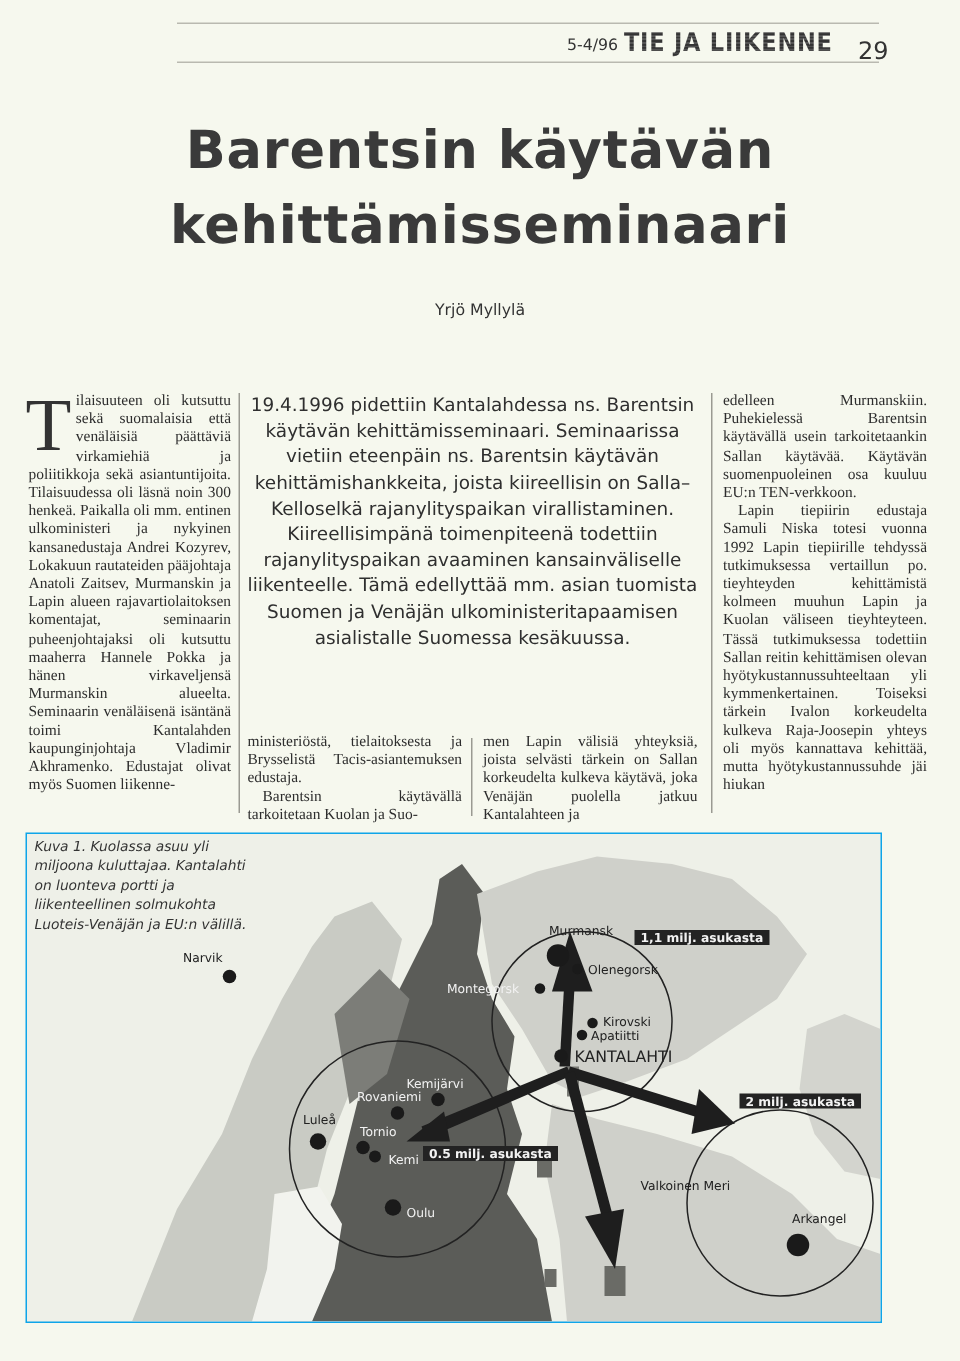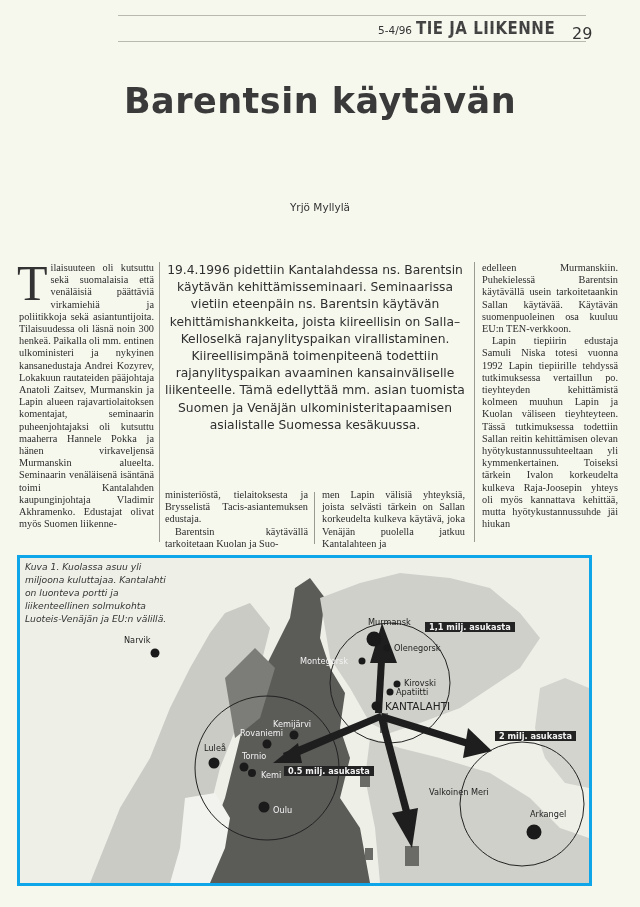--- a/index.html
+++ b/index.html
@@ -29,40 +29,41 @@
   #col-left { left:19px; top:262px; width:135px; }
   #col-mid-a { left:165px; top:489px; width:143px; }
   #col-mid-b { left:322px; top:489px; width:143px; }
   #col-right { left:482px; top:262px; width:136px; }
   .dropcap { float:left; font-size:50px; line-height:38px; margin:2px 3px 0 -2px; font-family:"Liberation Serif", serif; color:#333; }
   .vline { position:absolute; width:1px; background:#9a9a92; }
 
   .lead { position:absolute; left:163px; top:262px; width:304px; text-align:center;
           font-family:"DejaVu Sans", sans-serif; font-size:12.3px; line-height:17.2px; color:#2f2f2f; }
 
-  .figure { position:absolute; left:17px; top:555px; width:569px; height:325px; border:3px solid #0ea5e9;
+  .figure { position:absolute; left:17px; top:555px; width:569px; height:325px; border:1px solid #0ea5e9;
             background:#eef0e8; overflow:hidden; }
   .caption { position:absolute; left:5px; top:2px; width:150px; font-family:"DejaVu Sans", sans-serif;
              font-style:italic; font-size:9.2px; line-height:13px; color:#333; z-index:3; }
   .map-svg { position:absolute; left:0; top:0; }
   .maplabel { font-family:"DejaVu Sans", sans-serif; font-size:8.2px; }
   .poplabel { position:absolute; background:#232323; color:#f2f2f2; font-family:"DejaVu Sans", sans-serif;
               font-weight:bold; font-size:8.2px; padding:0 4px; z-index:3; white-space:nowrap; }
 </style>
 </head>
 <body>
 
 <div class="header-rule" id="rule-top"></div>
 <div class="issue">5-4/96</div>
 <div class="mag">TIE JA LIIKENNE</div>
 <div class="pageno">29</div>
 <div class="header-rule" id="rule-bottom"></div>
 
 <div class="title">
   <div>Barentsin käytävän</div>
+  <div>kehittämisseminaari</div>
 </div>
 
 <div class="byline">
   <div>Yrjö Myllylä</div>
 </div>
 
 <div class="col" id="col-left">
   <p><span class="dropcap">T</span><span>ilaisuuteen oli kutsuttu sekä suomalaisia että venäläisiä päättäviä virkamiehiä ja poliitikkoja sekä asiantuntijoita. Tilaisuudessa oli läsnä noin 300 henkeä. Paikalla oli mm. entinen ulkoministeri ja nykyinen kansanedustaja Andrei Kozyrev, Lokakuun rautateiden pääjohtaja Anatoli Zaitsev, Murmanskin ja Lapin alueen rajavartiolaitoksen komentajat, seminaarin puheenjohtajaksi oli kutsuttu maaherra Hannele Pokka ja hänen virkaveljensä Murmanskin alueelta. Seminaarin venäläisenä isäntänä toimi Kantalahden kaupunginjohtaja Vladimir Akhramenko. Edustajat olivat myös Suomen liikenne-</span></p>
 </div>
 <div class="vline" style="left:159px; top:262px; height:280px;"></div>

